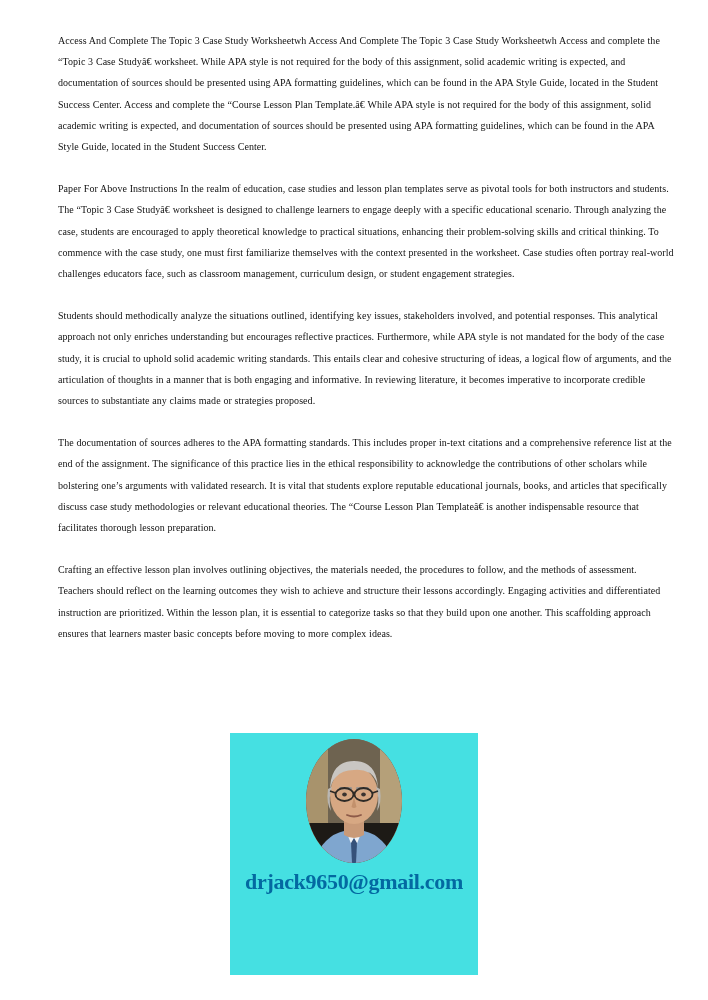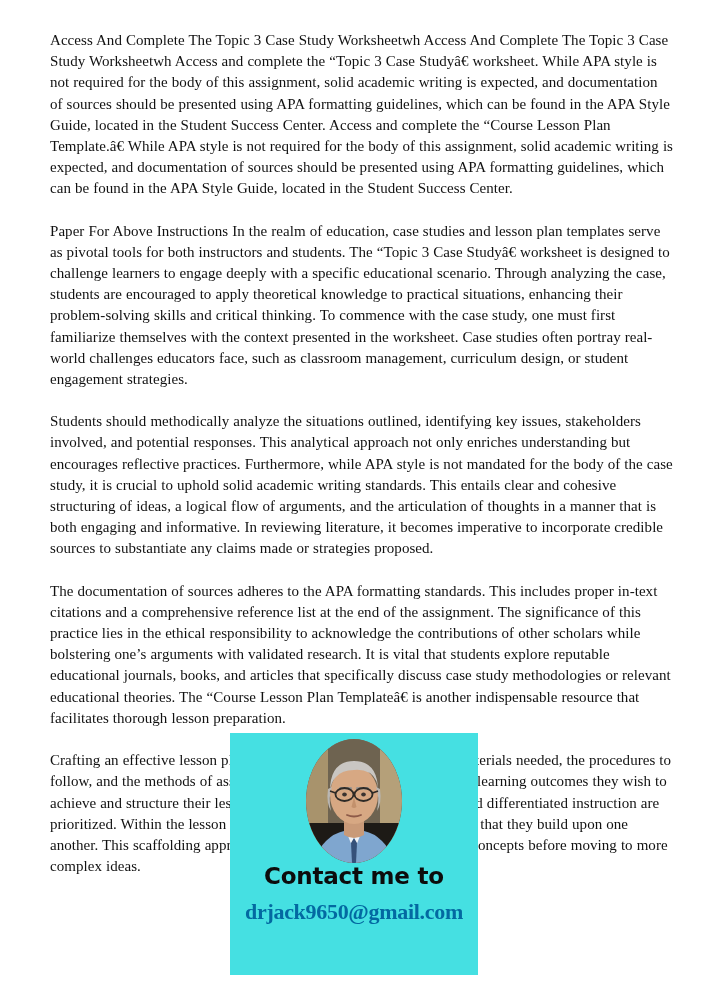--- a/index.html
+++ b/index.html
@@ -28,24 +28,24 @@
   }
 
   .doc-body {
     position: absolute;
     left: 50px;
     top: 30px;
     width: 624px;
   }
 
   .para {
-    font-size: 15px;
+    font-size: 10px;
     line-height: 21.2px;
     text-align: left;
-    margin: 0 0 21px 0;
+    margin: 0 0 21px 8px;
     color: #111111;
     letter-spacing: 0.05px;
     word-spacing: 0.2px;
   }
   .para:last-child { margin-bottom: 0; }
 
   
   #contact-overlay {
     position: absolute;
     left: 230px;
@@ -151,18 +151,17 @@
           <ellipse cx="57.5" cy="55.5" rx="2.3" ry="2" fill="#3a3330"></ellipse>
 
           <path d="M48 58 L45.5 68 Q48 70 50.5 68 Z" fill="#c3916c"></path>
 
           <path d="M41 76 Q48 79 55 76" stroke="#8d5a48" stroke-width="1.8" fill="none" stroke-linecap="round"></path>
         </g>
       </svg>
     </div>
 
     <div class="overlay-lines">
-      <div class="overlay-line">Contact me to</div>
       <div class="overlay-email">drjack9650@gmail.com</div>
     </div>
 
   </div>
 </div>
 
 </body></html>

